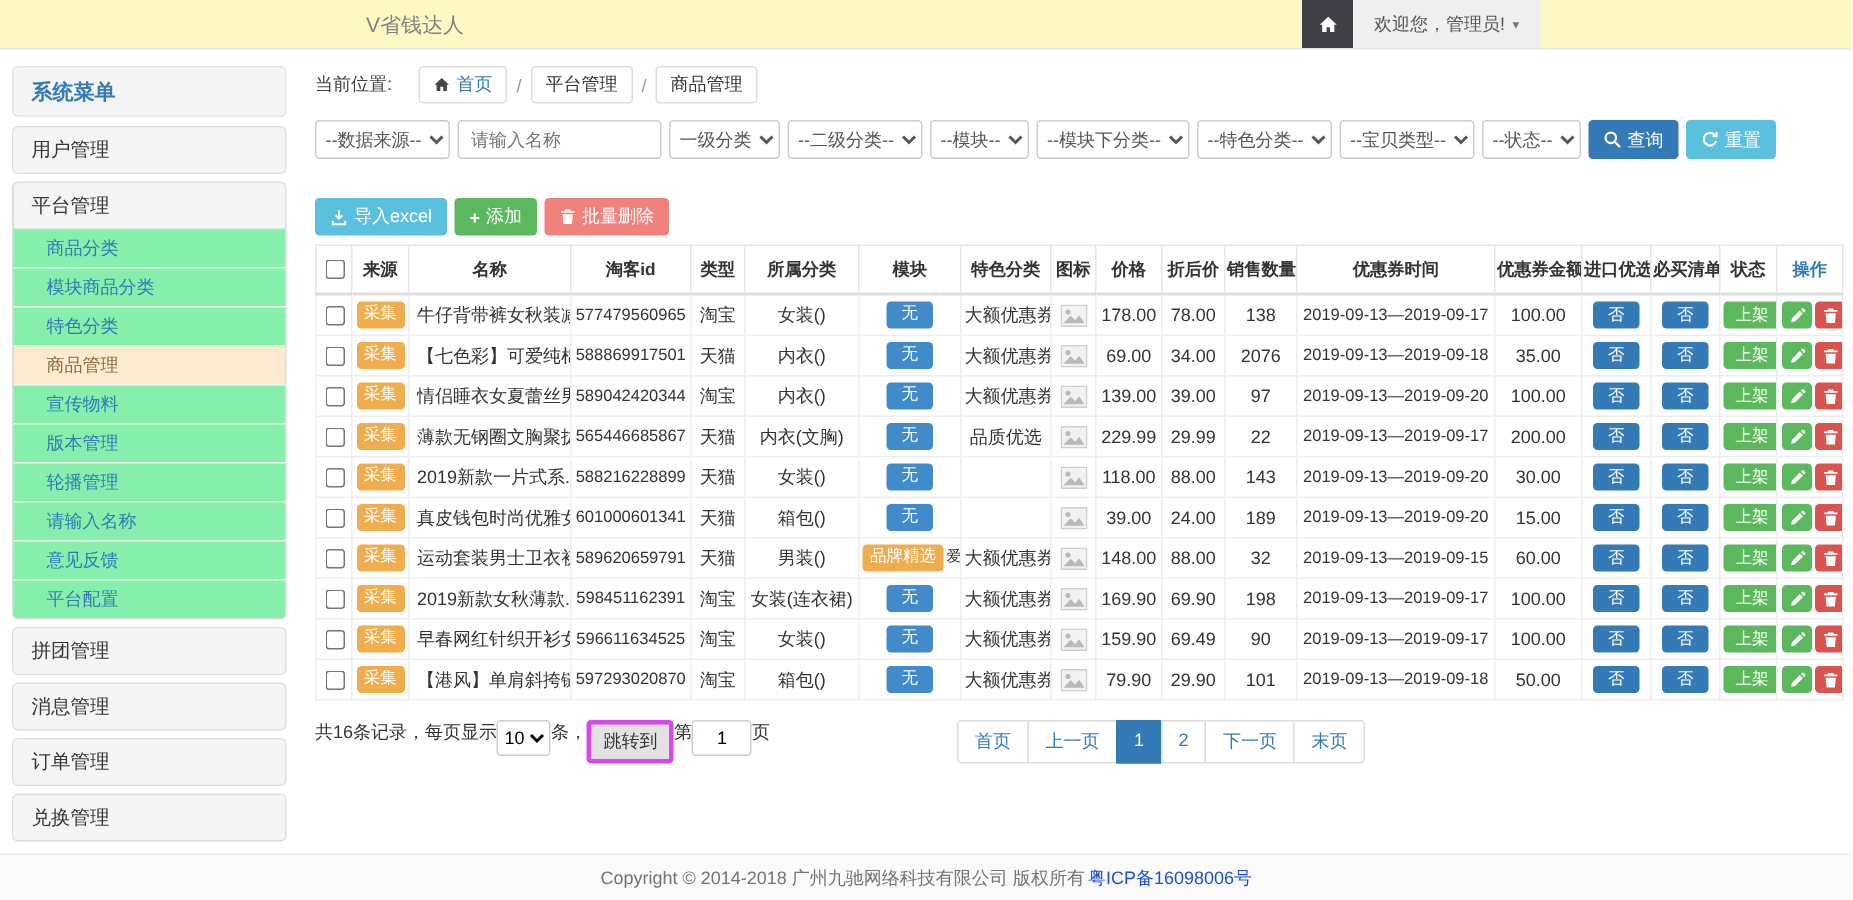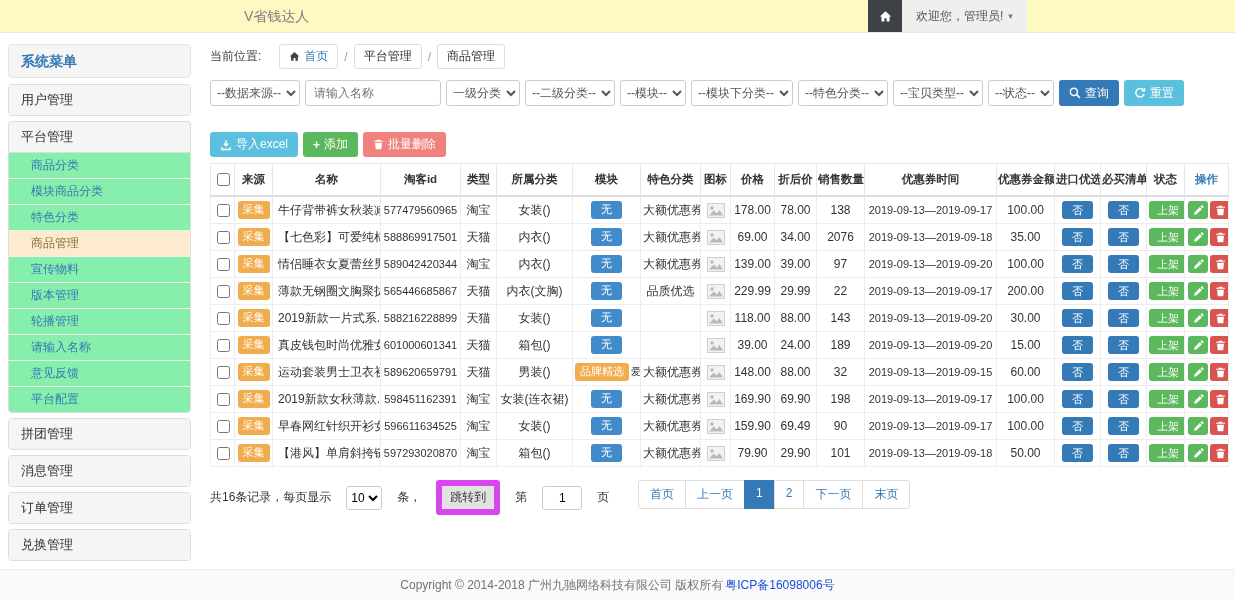--- a/index.html
+++ b/index.html
@@ -64,24 +64,24 @@
   .badge-blue{display:inline-block;background:#428bca;color:#fff;border-radius:3px;padding:2px 10px;font-size:11px;line-height:1.2}
   .module-extra{font-size:10px;margin-left:2px;color:#333}
   .btn-no{background:#337ab7;color:#fff;border:none;border-radius:3px;padding:3px 10px;font-size:11px;line-height:1.1}
   .btn-status{background:#5cb85c;color:#fff;border:none;border-radius:3px;padding:3px 8px;font-size:11px;line-height:1.1}
   .op-btn{width:20px;height:18px;border:none;border-radius:3px;color:#fff;display:inline-flex;align-items:center;justify-content:center;margin:0 1px;vertical-align:middle;padding:0}
   .op-edit{background:#5cb85c}
   .op-del{background:#d9534f}
   .thumb{display:inline-block;vertical-align:middle;line-height:0}
 
   .page-row{position:relative;margin-top:13px;height:28px}
-  .page-info{display:flex;align-items:center;gap:15px;font-size:12px;color:#333}
+  .page-info{display:flex;align-items:flex-start;gap:0;font-size:12px;color:#333}
   .size-select{height:24px;border:1px solid #ccc;border-radius:3px;font-size:12px;background:#fff}
   .page-input{width:34px;height:20px;border:1px solid #ccc;border-radius:3px;text-align:center;font-size:12px}
-  .jump-btn{background:#e2e2e2;border:6px solid #d946ef;border-radius:3px;padding:3px 8px;color:#333;font-size:12px}
+  .jump-btn{background:#e2e2e2;border:3px solid #d946ef;border-radius:3px;padding:3px 8px;color:#333;font-size:12px}
   .pager{position:absolute;left:428px;top:0;display:flex}
   .pg-btn{border:1px solid #ddd;background:#fff;color:#337ab7;font-size:12px;padding:5px 11px;margin-left:-1px}
   .pg-btn:first-child{border-radius:3px 0 0 3px;margin-left:0}
   .pg-btn:last-child{border-radius:0 3px 3px 0}
   .pg-btn.active{background:#337ab7;border-color:#337ab7;color:#fff}
 
   .footer{position:absolute;left:0;right:0;bottom:0;height:30px;background:#fafafa;border-top:1px solid #e7e7e7;
           display:flex;align-items:center;justify-content:center;gap:2px;font-size:12px;color:#737373;z-index:5}
   .icp-link{color:#1d4ed8}
 </style>

